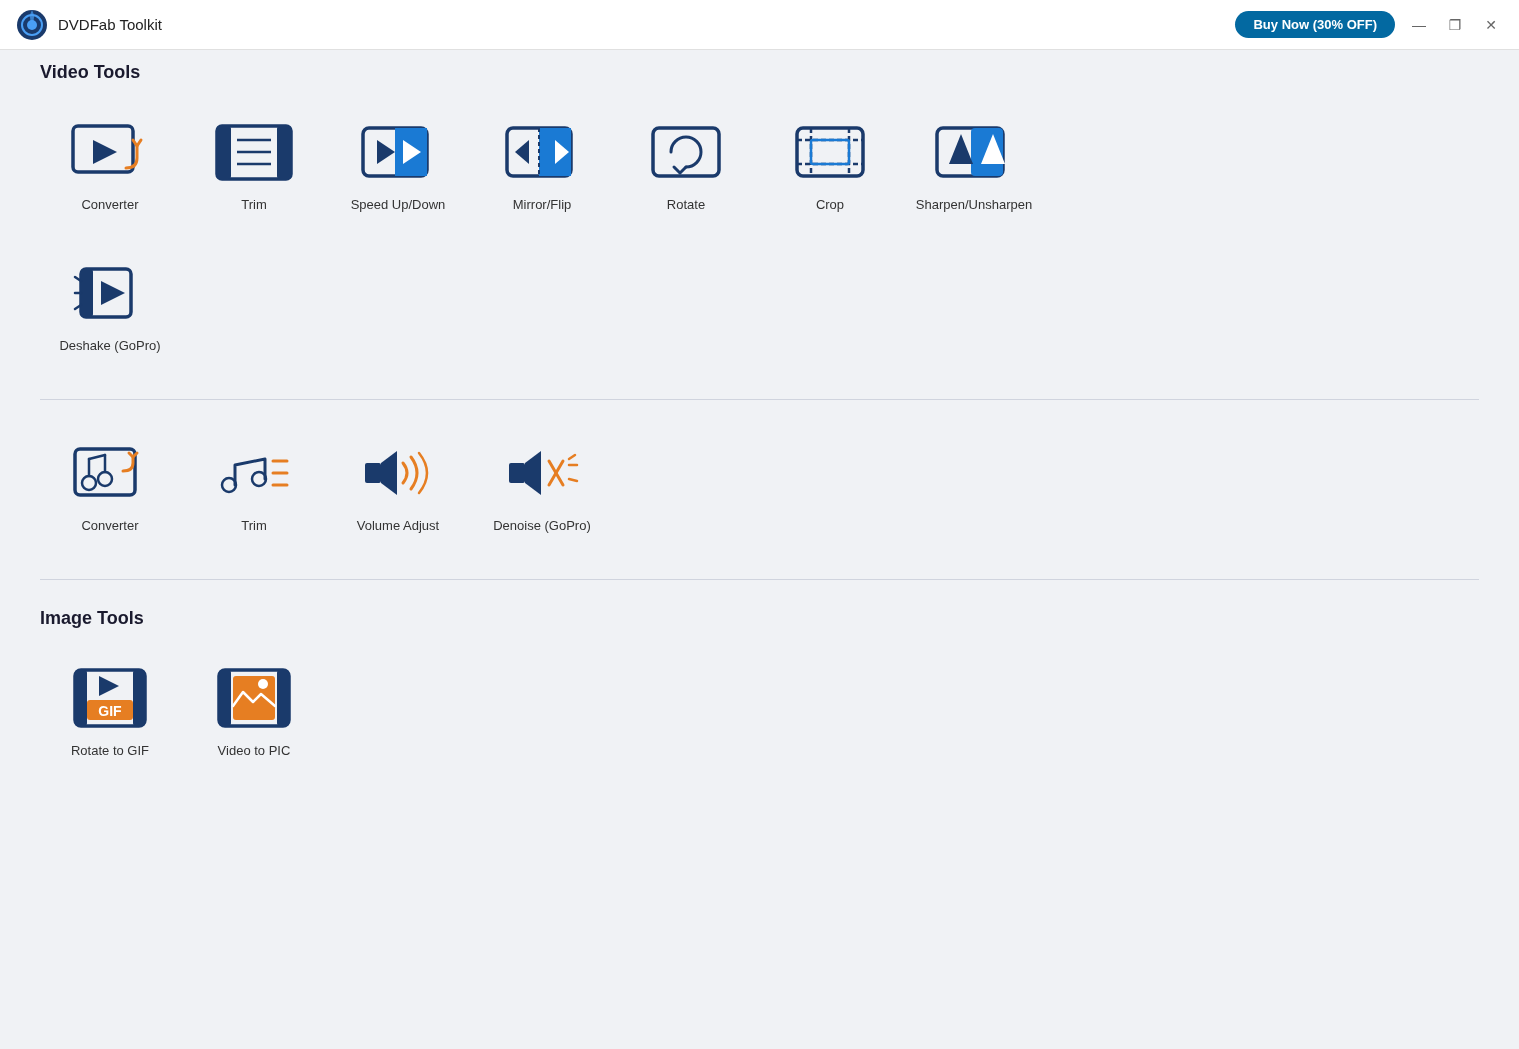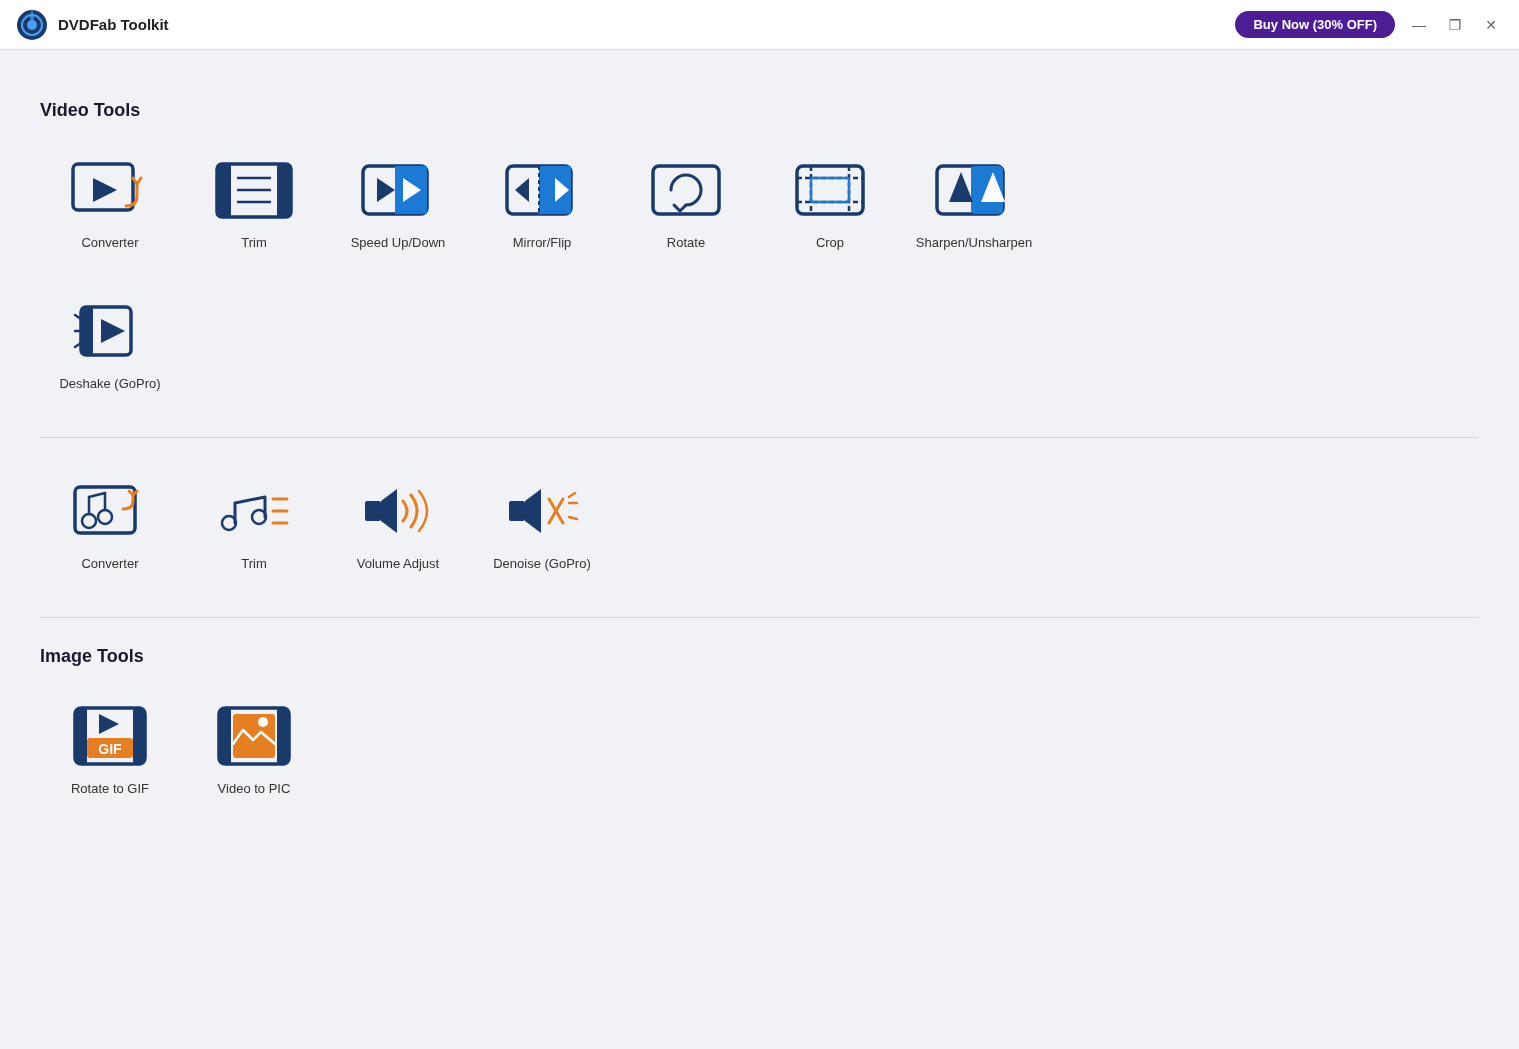--- a/index.html
+++ b/index.html
@@ -25,30 +25,30 @@
       display: flex;
       align-items: center;
       gap: 10px;
     }
     .app-logo {
       width: 32px;
       height: 32px;
     }
     .app-title {
       font-size: 15px;
-      font-weight: 700;
+      font-weight: 400;
       color: #222;
     }
     .titlebar-right {
       display: flex;
       align-items: center;
       gap: 12px;
     }
     .buy-btn {
-      background: #4c1d95;
+      background: #0369a1;
       color: #fff;
       border: none;
       border-radius: 20px;
       padding: 6px 18px;
       font-size: 13px;
       font-weight: 700;
       cursor: pointer;
       text-align: right;
     }
     .win-btn {
@@ -57,22 +57,21 @@
       display: flex;
       align-items: center;
       justify-content: center;
       cursor: pointer;
       color: #666;
       font-size: 14px;
       border-radius: 4px;
     }
     
     .content {
-      padding: 30px 40px;
-      margin-top: 20px;
+      padding: 12px 40px;
     }
     .section-title {
       font-size: 18px;
       font-weight: 700;
       color: #1a1a2e;
       margin-bottom: 24px;
     }
     .tools-grid {
       display: flex;
       flex-wrap: wrap;

